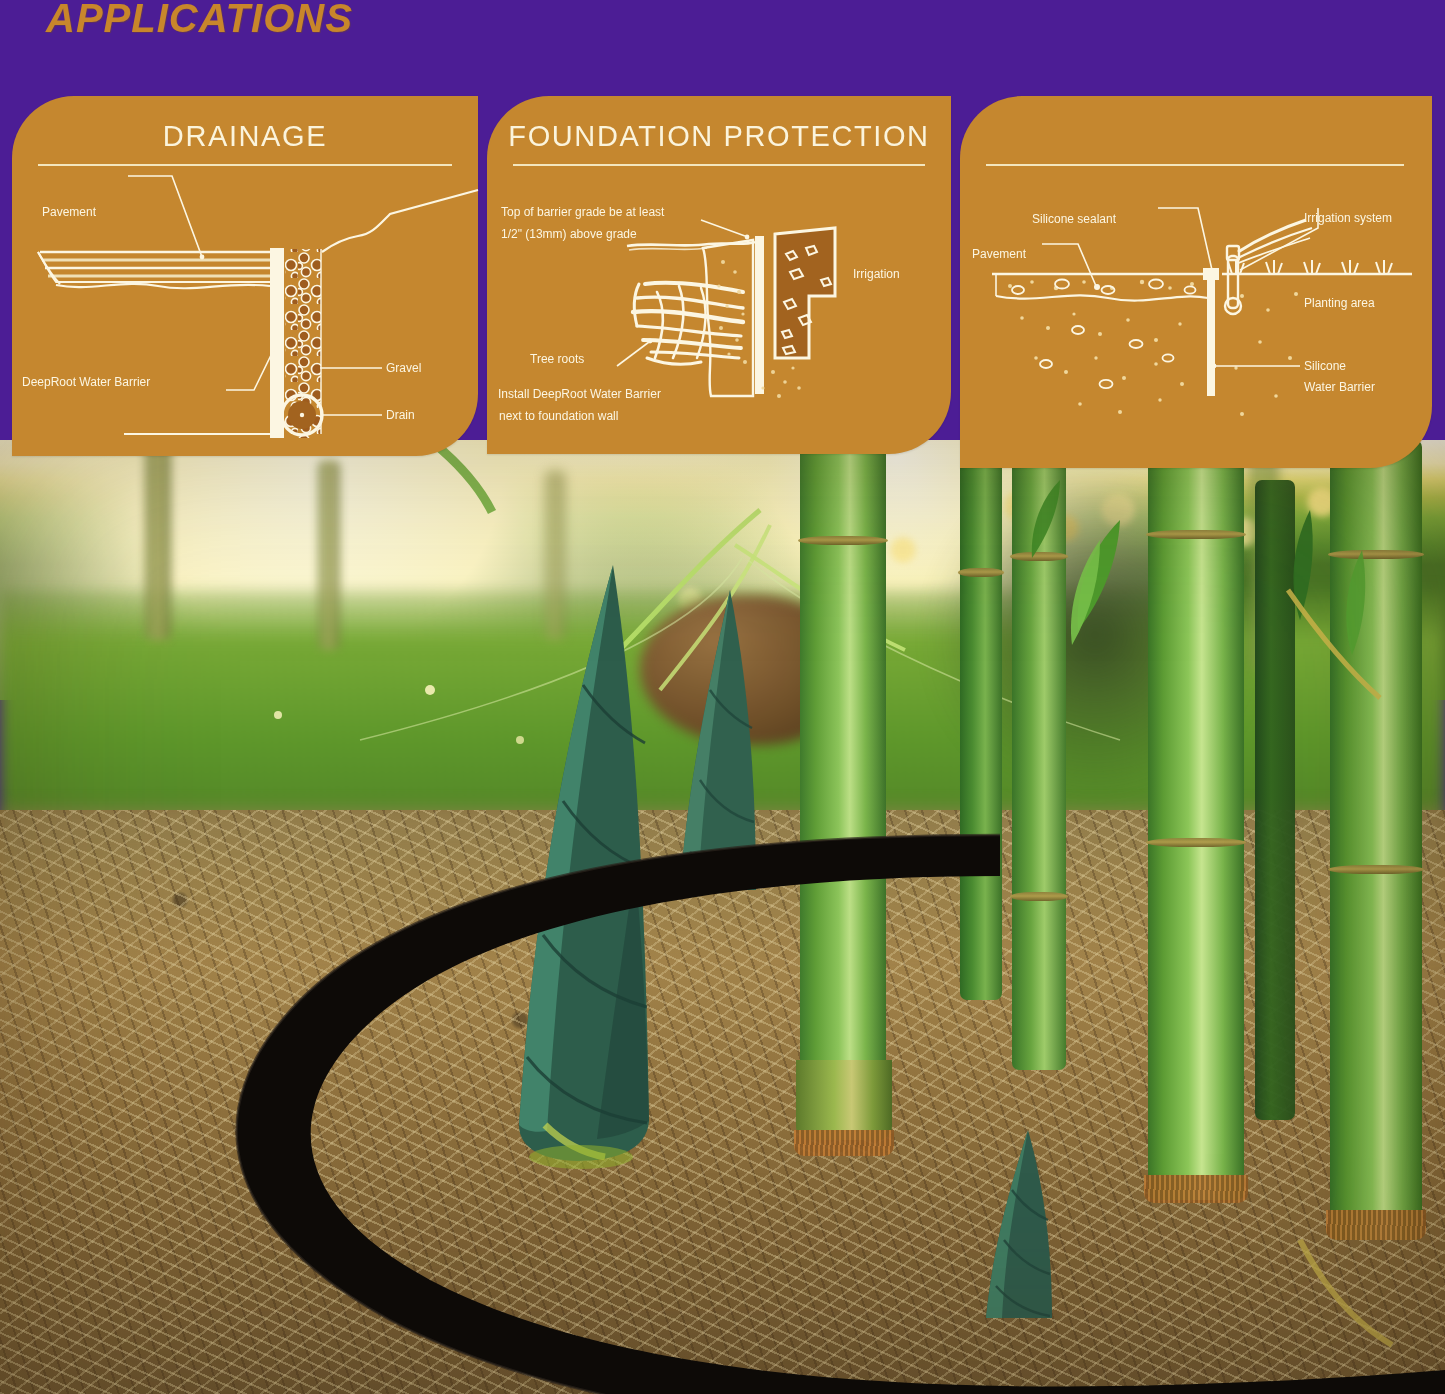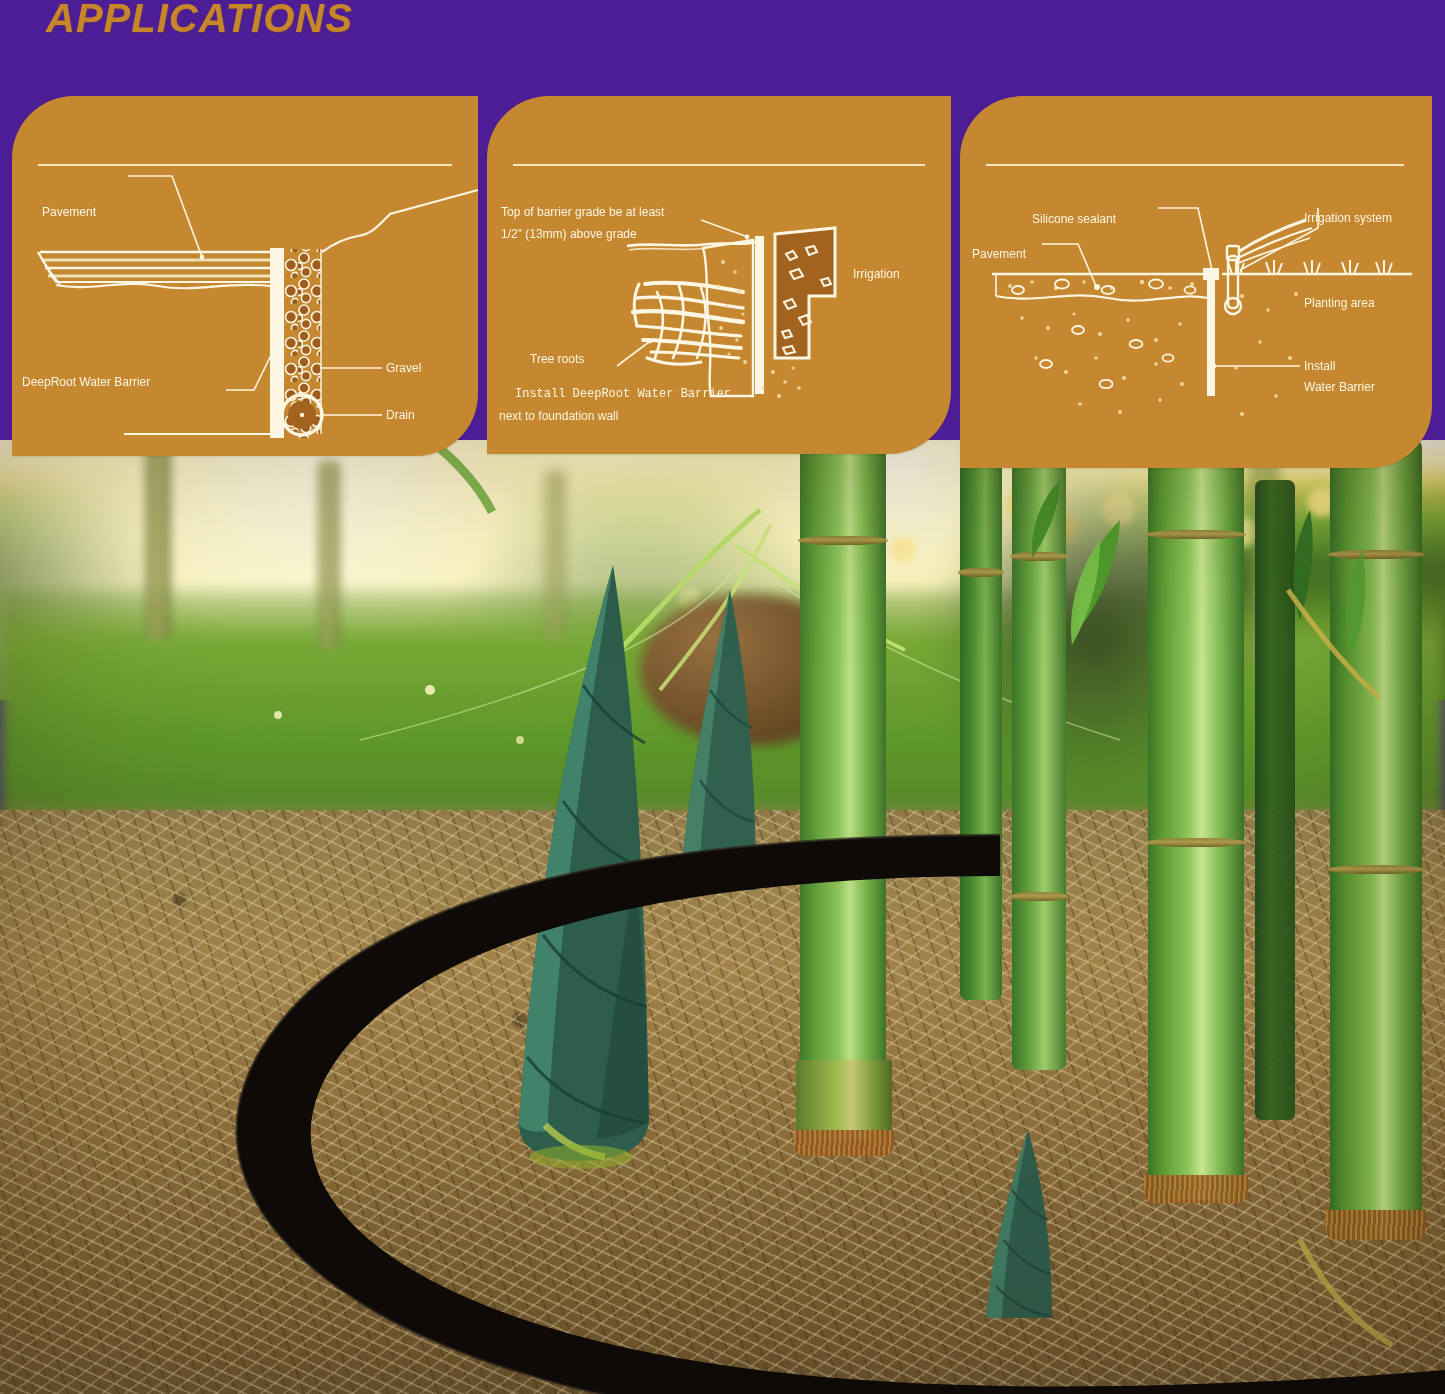--- a/index.html
+++ b/index.html
@@ -204,20 +204,21 @@
 
   <svg id="edging" viewBox="0 0 1445 954" preserveAspectRatio="none">
     <path d="M1000,395 C720,395 430,430 300,560 C190,672 225,790 390,880 C600,990 950,1020 1445,980
              L1445,930 C960,968 640,940 450,850 C300,778 272,680 362,590 C478,474 740,436 1000,436 Z" fill="#0d0a07"></path>
     <path d="M1000,395 C720,395 430,430 300,560 C190,672 225,790 390,880 C600,990 950,1020 1445,980" stroke="#2b241c" stroke-width="2.5" fill="none" opacity=".7"></path>
   </svg>
 
   <div id="headline">APPLICATIONS</div>
 
   <div class="card" style="left:12px;top:96px;width:466px;height:360px;">
+    <div class="ttl">DRAINAGE</div>
     <div class="rule" style="left:26px;top:68px;width:414px;"></div>
 
     <div class="svgwrap">
       <svg viewBox="0 0 466 360" width="466" height="360">
         <defs>
           <pattern id="gravelpat" width="26" height="26" patternUnits="userSpaceOnUse">
             <rect width="26" height="26" fill="#C5872F"></rect>
             <circle cx="6" cy="6" r="5" fill="#9E5C1E" stroke="#FCF6E2" stroke-width="1.6"></circle>
             <circle cx="19" cy="13" r="5.5" fill="#9E5C1E" stroke="#FCF6E2" stroke-width="1.6"></circle>
             <circle cx="8" cy="20" r="4.6" fill="#9E5C1E" stroke="#FCF6E2" stroke-width="1.6"></circle>
@@ -257,20 +258,21 @@
       </svg>
     </div>
 
     <div class="lbl" style="left:30px;top:106px;">Pavement</div>
     <div class="lbl" style="left:10px;top:276px;text-align:center;">DeepRoot Water Barrier</div>
     <div class="lbl" style="left:374px;top:262px;">Gravel</div>
     <div class="lbl" style="left:374px;top:309px;">Drain</div>
   </div>
 
   <div class="card" style="left:487px;top:96px;width:464px;height:358px;">
+    <div class="ttl">FOUNDATION PROTECTION</div>
     <div class="rule" style="left:26px;top:68px;width:412px;"></div>
 
     <div class="svgwrap">
       <svg viewBox="0 0 464 358" width="464" height="358">
 
         <path d="M288,138 L348,132 L348,200 L322,200 L322,262 L288,262 Z" fill="#A2631F" stroke="#FCF6E2" stroke-width="3"></path>
 
         <g fill="none" stroke="#FCF6E2" stroke-width="2">
           <path d="M299,158 l7,-3 l4,6 l-7,3 Z"></path>
           <path d="M319,152 l8,-2 l3,6 l-8,3 Z"></path>
@@ -327,21 +329,21 @@
         <circle cx="260" cy="141" r="2.4" fill="#FCF6E2"></circle>
         <path d="M130,270 L162,246" stroke="#FCF6E2" stroke-width="1.6" fill="none"></path>
         <circle cx="163" cy="245" r="2.4" fill="#FCF6E2"></circle>
       </svg>
     </div>
 
     <div class="lbl" style="left:14px;top:106px;">Top of barrier grade be at least</div>
     <div class="lbl" style="left:14px;top:128px;">1/2" (13mm) above grade</div>
     <div class="lbl" style="left:366px;top:168px;">Irrigation</div>
     <div class="lbl" style="left:43px;top:253px;">Tree roots</div>
-    <div class="lbl" style="left:28px;top:288px;font-family:Liberation Mono, monospace;">Install DeepRoot Water Barrier</div>
+    <div class="lbl" style="left:11px;top:288px;">Install DeepRoot Water Barrier</div>
     <div class="lbl" style="left:12px;top:310px;">next to foundation wall</div>
   </div>
 
   <div class="card" style="left:960px;top:96px;width:472px;height:372px;">
     <div class="rule" style="left:26px;top:68px;width:418px;"></div>
 
     <div class="svgwrap">
       <svg viewBox="0 0 472 372" width="472" height="372">
 
         <path d="M32,178 L248,178" stroke="#FCF6E2" stroke-width="2.4" fill="none"></path>
@@ -424,17 +426,17 @@
         <path d="M358,112 L358,132 L280,174" stroke="#FCF6E2" stroke-width="1.6" fill="none"></path>
         <path d="M254,270 L340,270" stroke="#FCF6E2" stroke-width="1.6" fill="none"></path>
         <circle cx="254" cy="270" r="2.4" fill="#FCF6E2"></circle>
       </svg>
     </div>
 
     <div class="lbl" style="left:72px;top:113px;">Silicone sealant</div>
     <div class="lbl" style="left:344px;top:112px;">Irrigation system</div>
     <div class="lbl" style="left:12px;top:148px;">Pavement</div>
     <div class="lbl" style="left:344px;top:197px;">Planting area</div>
-    <div class="lbl" style="left:344px;top:260px;">Install</div>
+    <div class="lbl" style="left:344px;top:260px;">Silicone</div>
     <div class="lbl" style="left:344px;top:281px;">Water Barrier</div>
   </div>
 
 </div>
 
 </body></html>

